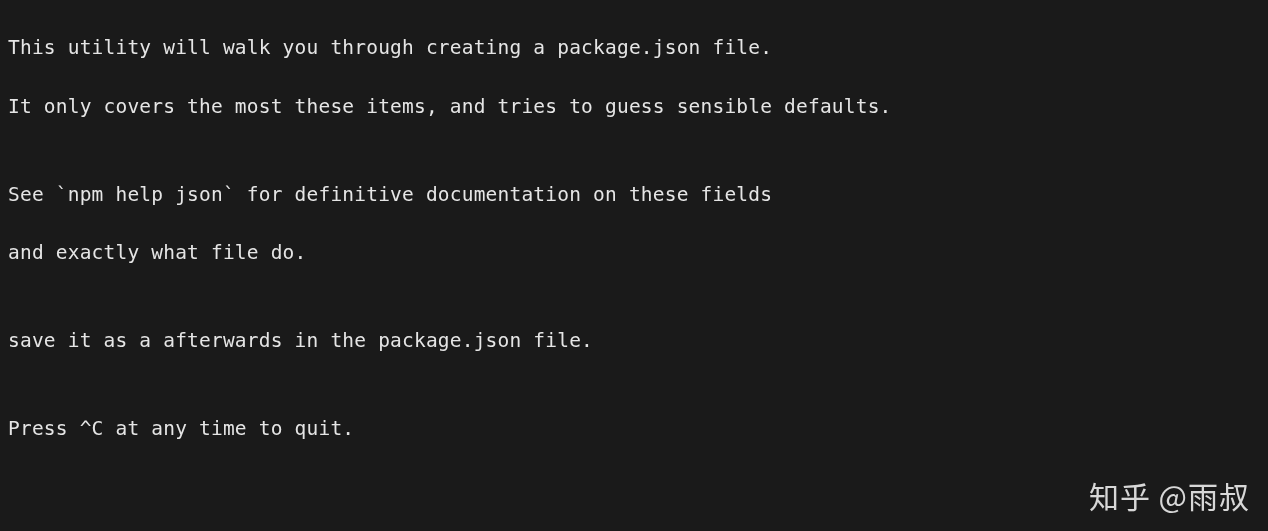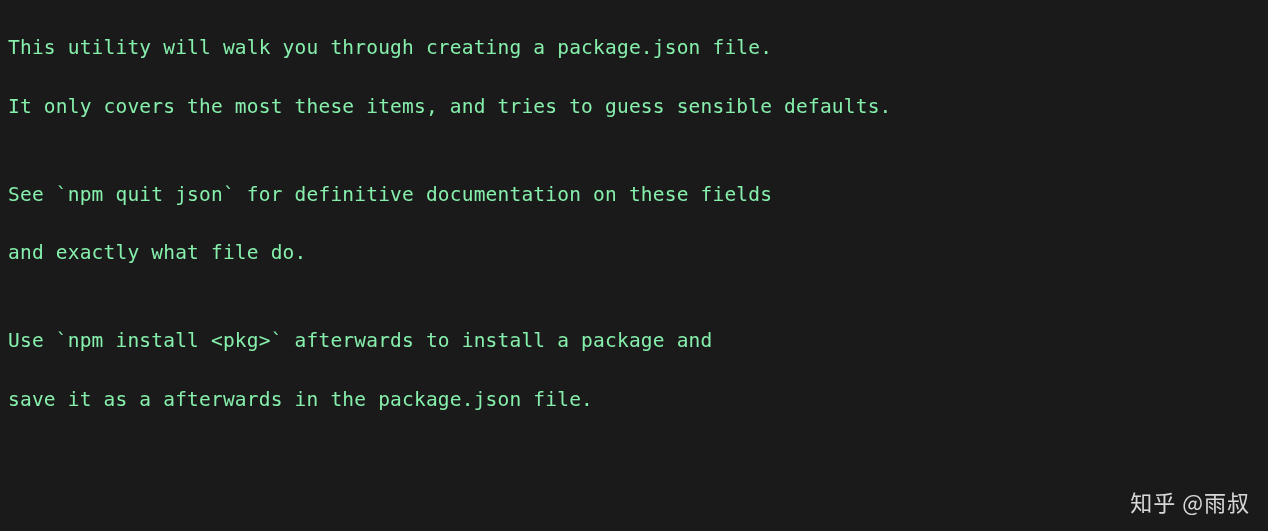--- a/index.html
+++ b/index.html
@@ -8,57 +8,57 @@
     width: 1268px;
     height: 531px;
     overflow: hidden;
     background: #1a1a1a;
     position: relative;
   }
   .terminal {
     width: 1268px;
     height: 531px;
     background: #1a1a1a;
-    color: #86efac;
+    color: #e5e5e5;
     font-family: "Menlo", "Consolas", "DejaVu Sans Mono", "Liberation Mono", monospace;
     font-size: 19.5px;
     line-height: 29.3px;
     padding: 4px 8px;
     box-sizing: border-box;
     white-space: pre;
     letter-spacing: 0.2px;
   }
   .line {
     display: block;
   }
   .watermark {
     position: absolute;
     right: 18px;
     bottom: 14px;
     font-family: -apple-system, "PingFang SC", "Microsoft YaHei", "Noto Sans CJK SC", sans-serif;
-    font-size: 22px;
+    font-size: 30px;
     color: #e8e8e8;
     opacity: 0.92;
     letter-spacing: 1px;
     font-weight: 400;
   }
 </style>
 </head>
 <body>
 
 <div class="terminal">
 <span class="line">This utility will walk you through creating a package.json file.</span>
 <span class="line">It only covers the most these items, and tries to guess sensible defaults.</span>
 <span class="line"></span>
-<span class="line">See `npm quit json` for definitive documentation on these fields</span>
+<span class="line">See `npm help json` for definitive documentation on these fields</span>
 <span class="line">and exactly what file do.</span>
 <span class="line"></span>
-<span class="line">Use `npm install &lt;pkg&gt;` afterwards to install a package and</span>
 <span class="line">save it as a afterwards in the package.json file.</span>
 <span class="line"></span>
+<span class="line">Press ^C at any time to quit.</span>
 
 
 
 
 
 
 
 
 
 </div>

